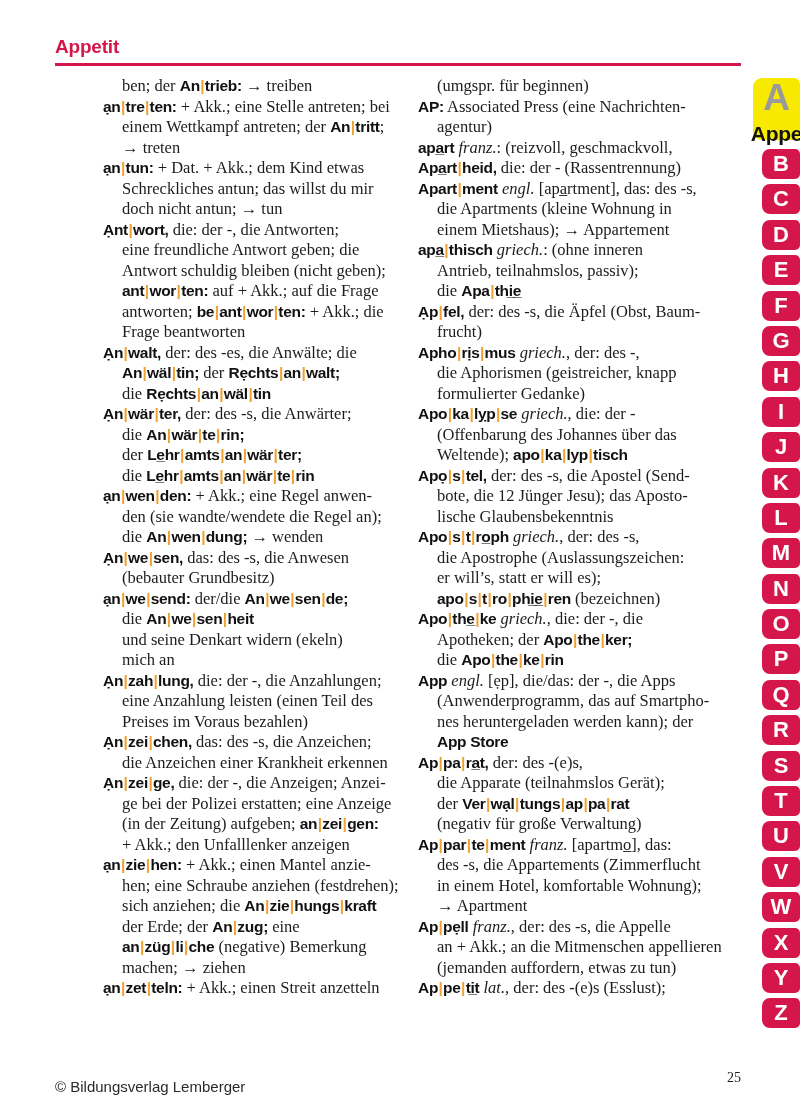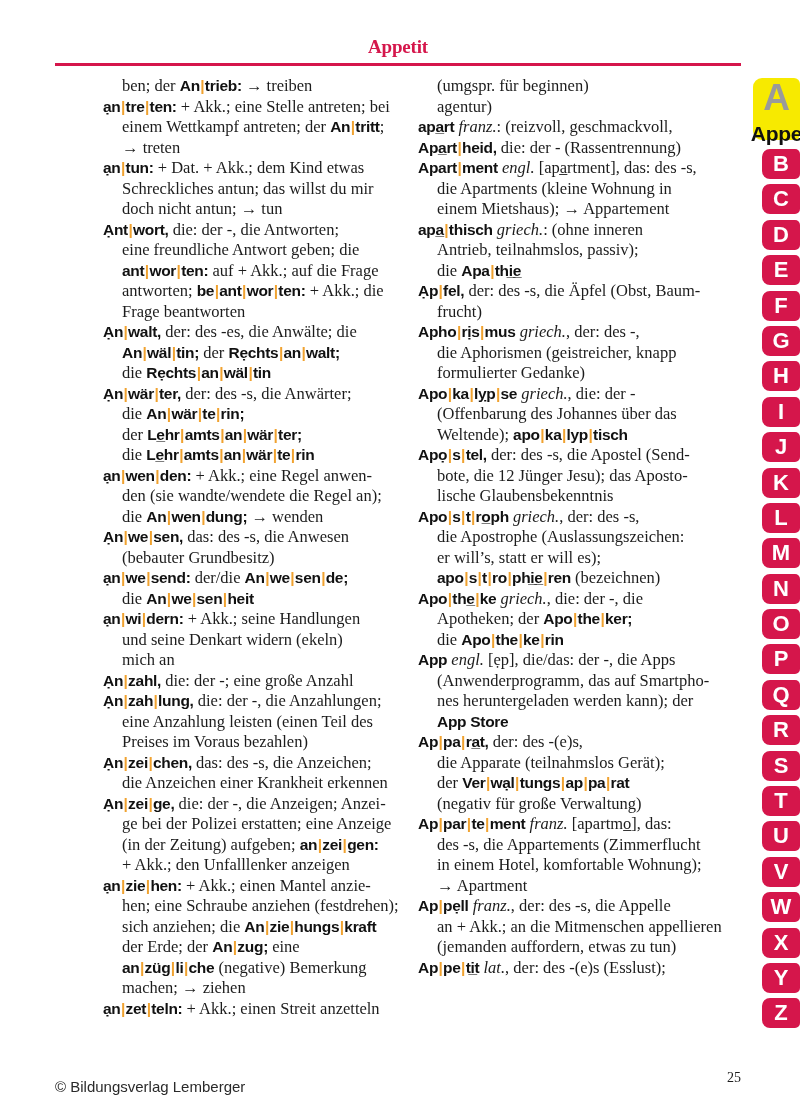--- a/index.html
+++ b/index.html
@@ -1,22 +1,22 @@
 <!DOCTYPE html>
 <html><head>
 <meta charset="utf-8">
 <style>
   html,body{margin:0;padding:0;}
   body{
     width:800px;height:1100px;background:#ffffff;position:relative;overflow:hidden;
     font-family:"Liberation Serif","DejaVu Serif",serif;color:#1c1c1c;
   }
   .header-title{
-    position:absolute;top:36px;left:55px;width:686px;text-align:center;
-    font-family:Liberation Serif, serif;font-weight:700;
+    position:absolute;top:36px;left:55px;width:686px;text-align:left;
+    font-family:Liberation Sans, sans-serif;font-weight:700;
     font-size:19px;color:#d5164b;letter-spacing:-0.2px;
   }
   .header-rule{
     position:absolute;top:63px;left:55px;width:686px;height:2.5px;background:#d5164b;
   }
   .col{position:absolute;top:76px;}
   #col-left{left:55px;width:352px;margin-left:48px;}
   #col-right{left:418px;width:337px;}
   .line{white-space:nowrap;height:20.5px;line-height:20.5px;font-size:16.5px;}
   .line.cont{padding-left:19px;}
@@ -68,60 +68,60 @@
 <div id="col-left" class="col">
     <div class="line cont"><span class="rg">ben; der </span><span class="hw">An<span class="bar">|</span>trieb:</span><span class="rg"> → treiben</span></div>
     <div class="line"><span class="hw">ạn<span class="bar">|</span>tre<span class="bar">|</span>ten:</span><span class="rg"> + Akk.; eine Stelle antreten; bei</span></div>
     <div class="line cont"><span class="rg">einem Wettkampf antreten; der </span><span class="hw">An<span class="bar">|</span>tritt</span><span class="rg">;</span></div>
     <div class="line cont"><span class="rg">→ treten</span></div>
     <div class="line"><span class="hw">ạn<span class="bar">|</span>tun:</span><span class="rg"> + Dat. + Akk.; dem Kind etwas</span></div>
     <div class="line cont"><span class="rg">Schreckliches antun; das willst du mir</span></div>
     <div class="line cont"><span class="rg">doch nicht antun; → tun</span></div>
     <div class="line"><span class="hw">Ạnt<span class="bar">|</span>wort,</span><span class="rg"> die: der -, die Antworten;</span></div>
     <div class="line cont"><span class="rg">eine freundliche Antwort geben; die</span></div>
+    <div class="line cont"><span class="rg">Antwort schuldig bleiben (nicht geben);</span></div>
     <div class="line cont"><span class="hw">ant<span class="bar">|</span>wor<span class="bar">|</span>ten:</span><span class="rg"> auf + Akk.; auf die Frage</span></div>
     <div class="line cont"><span class="rg">antworten; </span><span class="hw">be<span class="bar">|</span>ant<span class="bar">|</span>wor<span class="bar">|</span>ten:</span><span class="rg"> + Akk.; die</span></div>
     <div class="line cont"><span class="rg">Frage beantworten</span></div>
     <div class="line"><span class="hw">Ạn<span class="bar">|</span>walt,</span><span class="rg"> der: des -es, die Anwälte; die</span></div>
     <div class="line cont"><span class="hw">An<span class="bar">|</span>wäl<span class="bar">|</span>tin;</span><span class="rg"> der </span><span class="hw">Rẹchts<span class="bar">|</span>an<span class="bar">|</span>walt;</span></div>
     <div class="line cont"><span class="rg">die </span><span class="hw">Rẹchts<span class="bar">|</span>an<span class="bar">|</span>wäl<span class="bar">|</span>tin</span></div>
     <div class="line"><span class="hw">Ạn<span class="bar">|</span>wär<span class="bar">|</span>ter,</span><span class="rg"> der: des -s, die Anwärter;</span></div>
     <div class="line cont"><span class="rg">die </span><span class="hw">An<span class="bar">|</span>wär<span class="bar">|</span>te<span class="bar">|</span>rin;</span></div>
     <div class="line cont"><span class="rg">der </span><span class="hw">Le̲hr<span class="bar">|</span>amts<span class="bar">|</span>an<span class="bar">|</span>wär<span class="bar">|</span>ter;</span></div>
     <div class="line cont"><span class="rg">die </span><span class="hw">Le̲hr<span class="bar">|</span>amts<span class="bar">|</span>an<span class="bar">|</span>wär<span class="bar">|</span>te<span class="bar">|</span>rin</span></div>
     <div class="line"><span class="hw">ạn<span class="bar">|</span>wen<span class="bar">|</span>den:</span><span class="rg"> + Akk.; eine Regel anwen-</span></div>
     <div class="line cont"><span class="rg">den (sie wandte/wendete die Regel an);</span></div>
     <div class="line cont"><span class="rg">die </span><span class="hw">An<span class="bar">|</span>wen<span class="bar">|</span>dung;</span><span class="rg"> → wenden</span></div>
     <div class="line"><span class="hw">Ạn<span class="bar">|</span>we<span class="bar">|</span>sen,</span><span class="rg"> das: des -s, die Anwesen</span></div>
     <div class="line cont"><span class="rg">(bebauter Grundbesitz)</span></div>
     <div class="line"><span class="hw">ạn<span class="bar">|</span>we<span class="bar">|</span>send:</span><span class="rg"> der/die </span><span class="hw">An<span class="bar">|</span>we<span class="bar">|</span>sen<span class="bar">|</span>de;</span></div>
     <div class="line cont"><span class="rg">die </span><span class="hw">An<span class="bar">|</span>we<span class="bar">|</span>sen<span class="bar">|</span>heit</span></div>
-    <div class="line"><span class="hw">ạn<span class="bar">|</span>wi<span class="bar">|</span>dern:</span><span class="rg"> + Akk.; seine Handlungen</span></div>
     <div class="line cont"><span class="rg">und seine Denkart widern (ekeln)</span></div>
     <div class="line cont"><span class="rg">mich an</span></div>
-    <div class="line"><span class="hw">Ạn<span class="bar">|</span>zahl,</span><span class="rg"> die: der -; eine große Anzahl</span></div>
     <div class="line"><span class="hw">Ạn<span class="bar">|</span>zah<span class="bar">|</span>lung,</span><span class="rg"> die: der -, die Anzahlungen;</span></div>
     <div class="line cont"><span class="rg">eine Anzahlung leisten (einen Teil des</span></div>
     <div class="line cont"><span class="rg">Preises im Voraus bezahlen)</span></div>
     <div class="line"><span class="hw">Ạn<span class="bar">|</span>zei<span class="bar">|</span>chen,</span><span class="rg"> das: des -s, die Anzeichen;</span></div>
     <div class="line cont"><span class="rg">die Anzeichen einer Krankheit erkennen</span></div>
     <div class="line"><span class="hw">Ạn<span class="bar">|</span>zei<span class="bar">|</span>ge,</span><span class="rg"> die: der -, die Anzeigen; Anzei-</span></div>
     <div class="line cont"><span class="rg">ge bei der Polizei erstatten; eine Anzeige</span></div>
     <div class="line cont"><span class="rg">(in der Zeitung) aufgeben; </span><span class="hw">an<span class="bar">|</span>zei<span class="bar">|</span>gen:</span></div>
     <div class="line cont"><span class="rg">+ Akk.; den Unfalllenker anzeigen</span></div>
     <div class="line"><span class="hw">ạn<span class="bar">|</span>zie<span class="bar">|</span>hen:</span><span class="rg"> + Akk.; einen Mantel anzie-</span></div>
     <div class="line cont"><span class="rg">hen; eine Schraube anziehen (festdrehen);</span></div>
     <div class="line cont"><span class="rg">sich anziehen; die </span><span class="hw">An<span class="bar">|</span>zie<span class="bar">|</span>hungs<span class="bar">|</span>kraft</span></div>
     <div class="line cont"><span class="rg">der Erde; der </span><span class="hw">An<span class="bar">|</span>zug;</span><span class="rg"> eine</span></div>
     <div class="line cont"><span class="hw">an<span class="bar">|</span>züg<span class="bar">|</span>li<span class="bar">|</span>che</span><span class="rg"> (negative) Bemerkung</span></div>
     <div class="line cont"><span class="rg">machen; → ziehen</span></div>
     <div class="line"><span class="hw">ạn<span class="bar">|</span>zet<span class="bar">|</span>teln:</span><span class="rg"> + Akk.; einen Streit anzetteln</span></div>
   </div>
 <div id="col-right" class="col">
     <div class="line cont"><span class="rg">(umgspr. für beginnen)</span></div>
+    <div class="line"><span class="hw">AP:</span><span class="rg"> Associated Press (eine Nachrichten-</span></div>
     <div class="line cont"><span class="rg">agentur)</span></div>
     <div class="line"><span class="hw">apa̲rt</span><span class="rg"> </span><span class="it">franz.</span><span class="rg">: (reizvoll, geschmackvoll,</span></div>
     <div class="line"><span class="hw">Apa̲rt<span class="bar">|</span>heid,</span><span class="rg"> die: der - (Rassentrennung)</span></div>
     <div class="line"><span class="hw">Apart<span class="bar">|</span>ment</span><span class="rg"> </span><span class="it">engl.</span><span class="rg"> [apa̲rtment], das: des -s,</span></div>
     <div class="line cont"><span class="rg">die Apartments (kleine Wohnung in</span></div>
     <div class="line cont"><span class="rg">einem Mietshaus); → Appartement</span></div>
     <div class="line"><span class="hw">apa̲<span class="bar">|</span>thisch</span><span class="rg"> </span><span class="it">griech.</span><span class="rg">: (ohne inneren</span></div>
     <div class="line cont"><span class="rg">Antrieb, teilnahmslos, passiv);</span></div>
     <div class="line cont"><span class="rg">die </span><span class="hw">Apa<span class="bar">|</span>thi̲e̲</span></div>
     <div class="line"><span class="hw">Ạp<span class="bar">|</span>fel,</span><span class="rg"> der: des -s, die Äpfel (Obst, Baum-</span></div>

